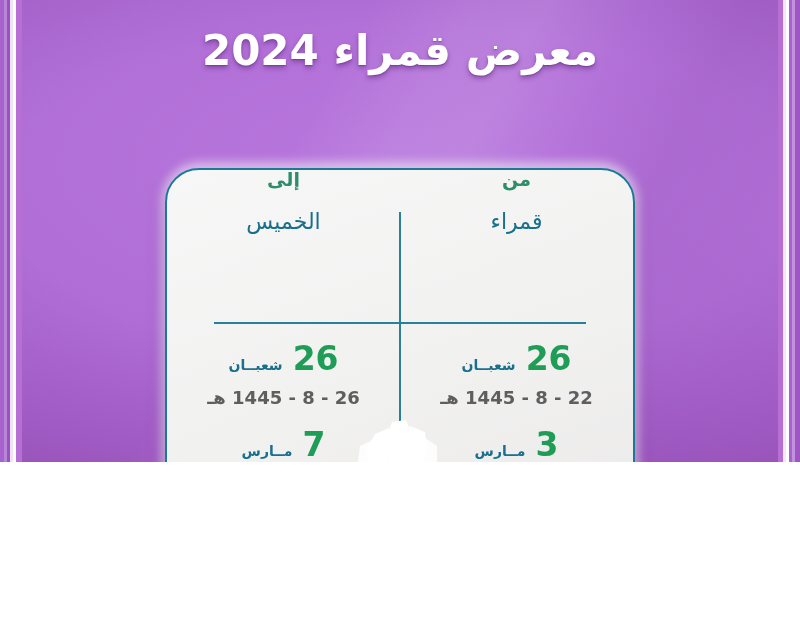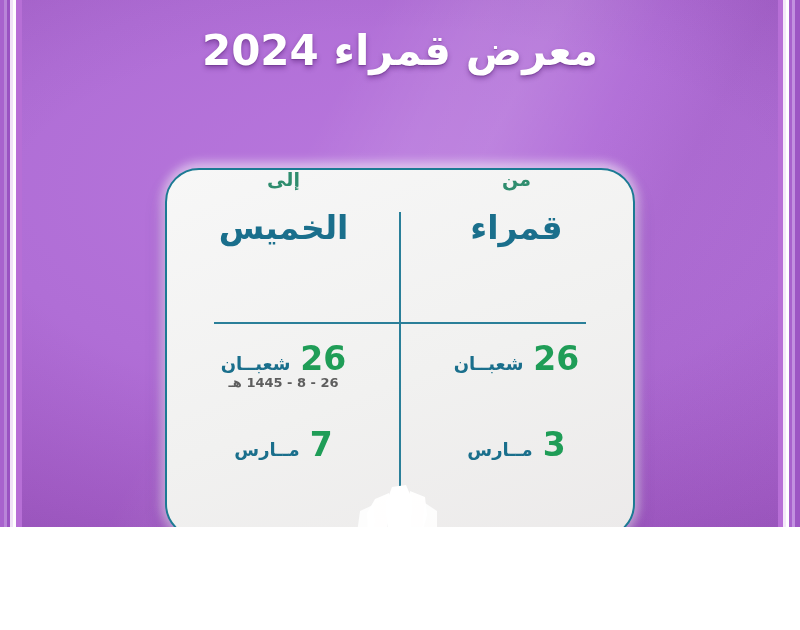--- a/index.html
+++ b/index.html
@@ -9,21 +9,21 @@
   body {
     width: 800px;
     height: 630px;
     overflow: hidden;
     font-family: "DejaVu Sans", "Liberation Sans", sans-serif;
   }
 
   #poster {
     position: relative;
     width: 800px;
-    height: 527px;
+    height: 462px;
     overflow: hidden;
     background: #b06ad4;
   }
 
   
   .bg-base {
     position: absolute;
     inset: 0;
     background:
       radial-gradient(125% 95% at 50% 35%, #b877dd 0%, #b06ed6 42%, #a961cd 72%, #9b55bf 100%);
@@ -166,22 +166,22 @@
   .lbl-from-to {
     color: #2f8d6e;
     font-size: 19px;
     font-weight: bold;
     line-height: 1;
     margin-bottom: 22px;
     direction: rtl;
   }
   .day-name {
     color: #1a6f8c;
-    font-size: 33px;
-    font-weight: bold;
+    font-size: 22px;
+    font-weight: normal;
     line-height: 1;
     direction: rtl;
     white-space: nowrap;
     text-align: right;
   }
 
   .date-block {
     position: absolute;
     left: 0;
     width: 100%;
@@ -201,28 +201,29 @@
     white-space: nowrap;
   }
   .date-num {
     color: #1f9d57;
     font-size: 33px;
     font-weight: bold;
     line-height: 1;
   }
   .date-month {
     color: #1a6f8c;
-    font-size: 18px;
+    font-size: 14px;
     font-weight: bold;
     line-height: 1;
     letter-spacing: 0.5px;
   }
   .date-sub {
+    margin-top: 12px;
     color: #5e5e5e;
-    font-size: 13px;
+    font-size: 18px;
     font-weight: bold;
     direction: rtl;
     white-space: nowrap;
     letter-spacing: 0.3px;
   }
 
   
   .ornament {
     position: absolute;
     left: 50%;
@@ -255,20 +256,21 @@
 
         <div class="col">
           <div class="lbl-from-to">من</div>
           <div class="day-name">قمراء</div>
 
           <div class="date-block hijri">
             <div class="date-main">
               <span class="date-num">26</span>
               <span class="date-month">شعبــان</span>
             </div>
+            <div class="date-sub">22 - 8 - 1445 هـ</div>
           </div>
 
           <div class="date-block greg">
             <div class="date-main">
               <span class="date-num">3</span>
               <span class="date-month">مــارس</span>
             </div>
           </div>
         </div>
 

